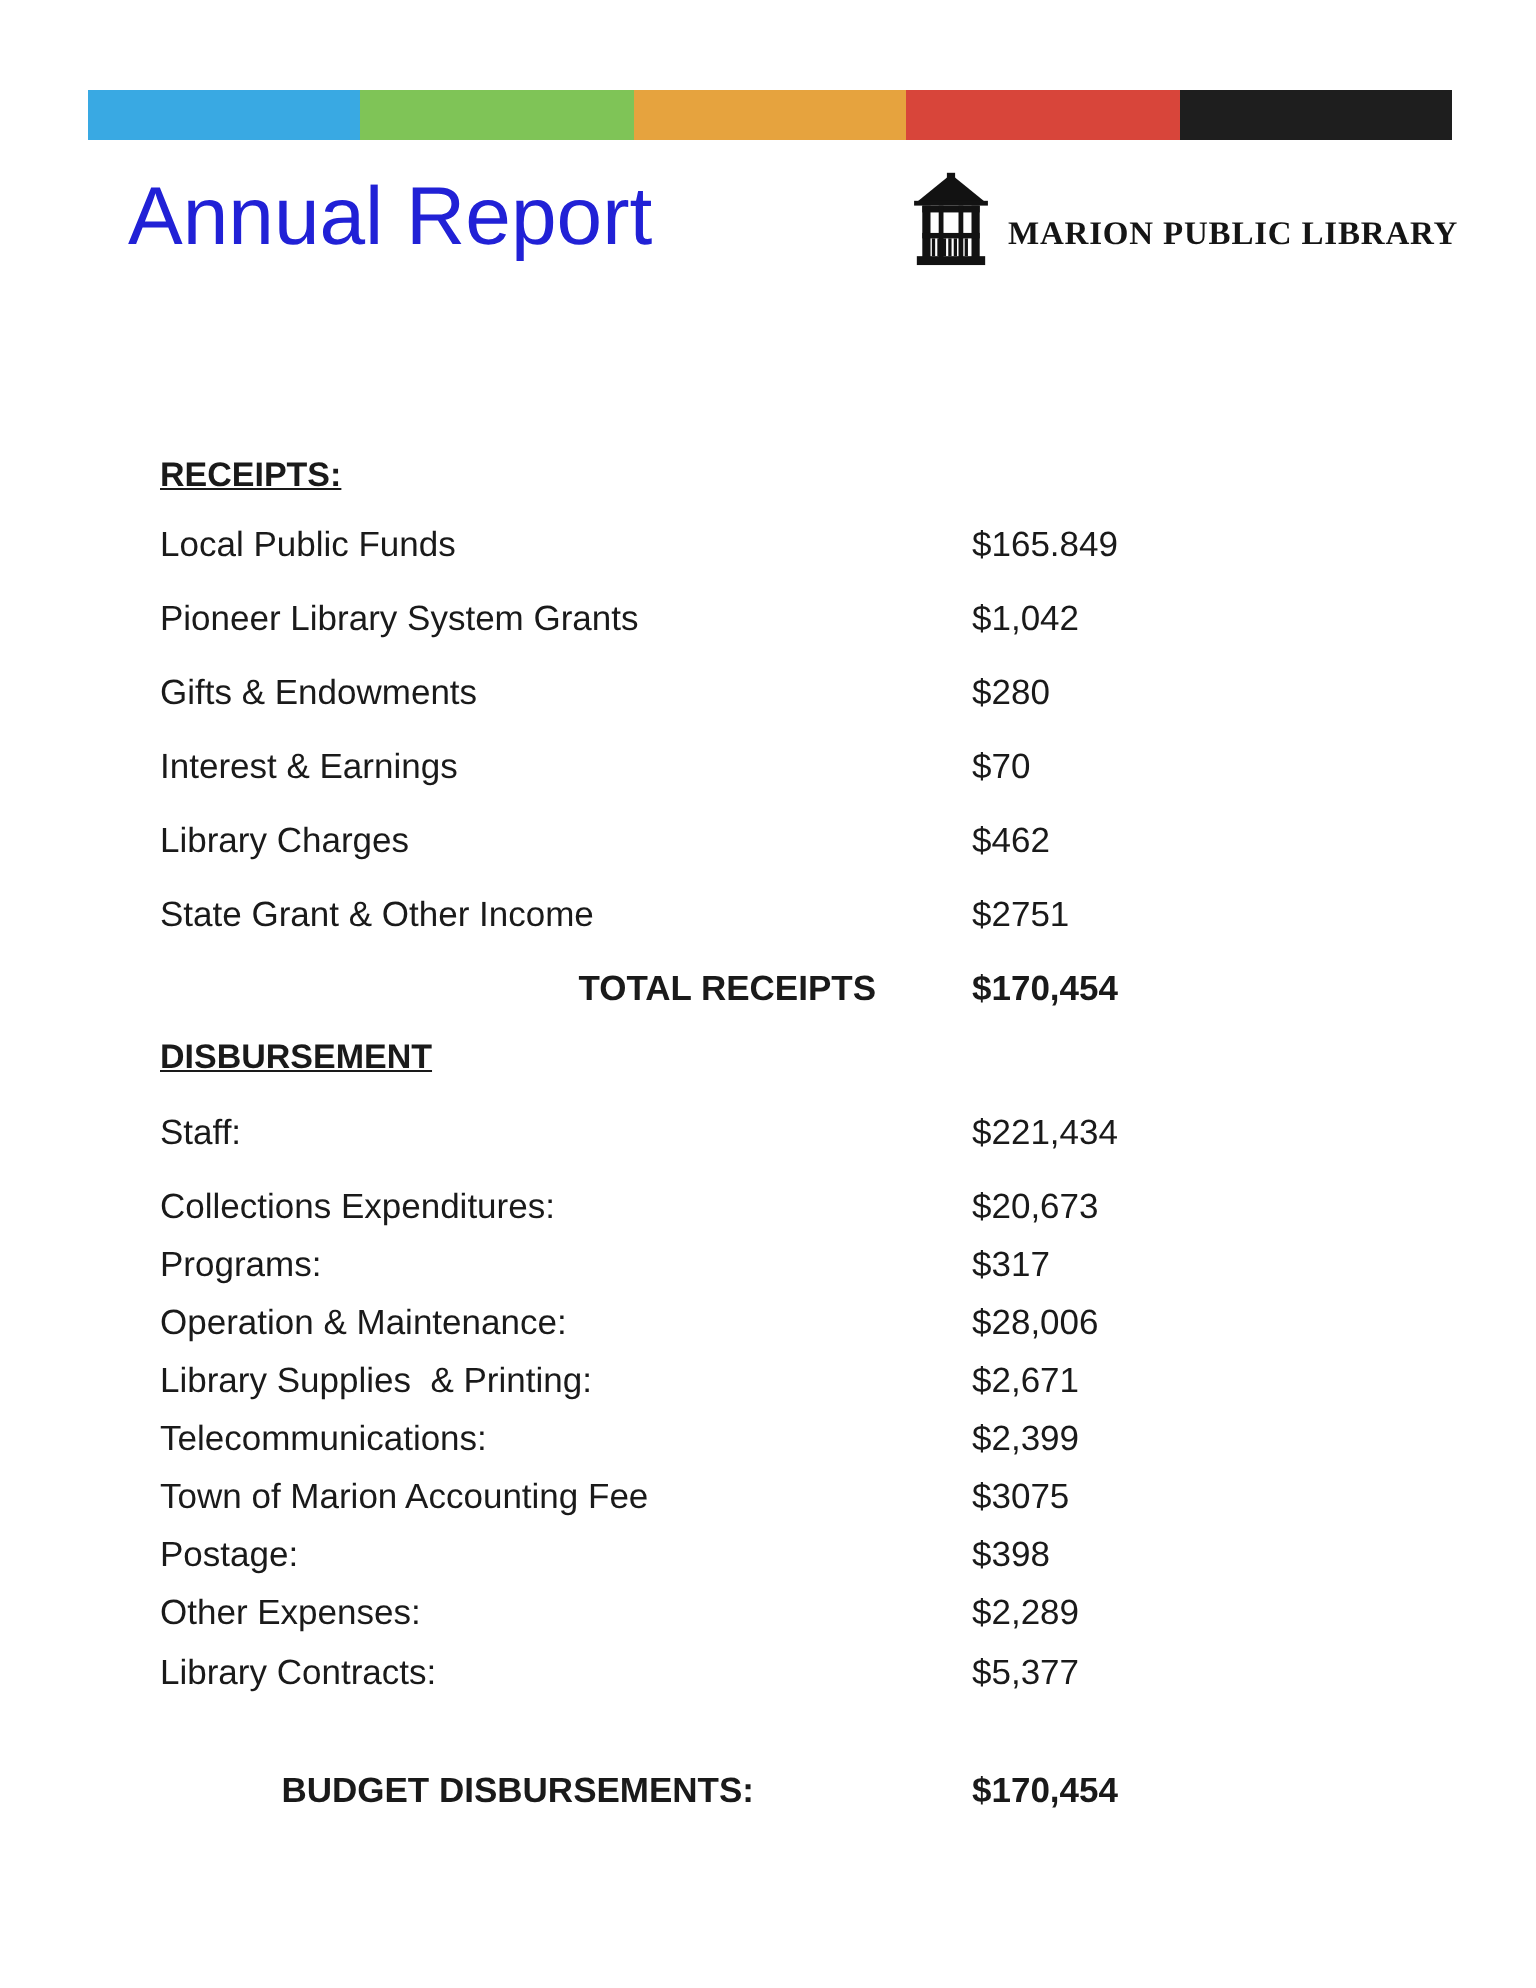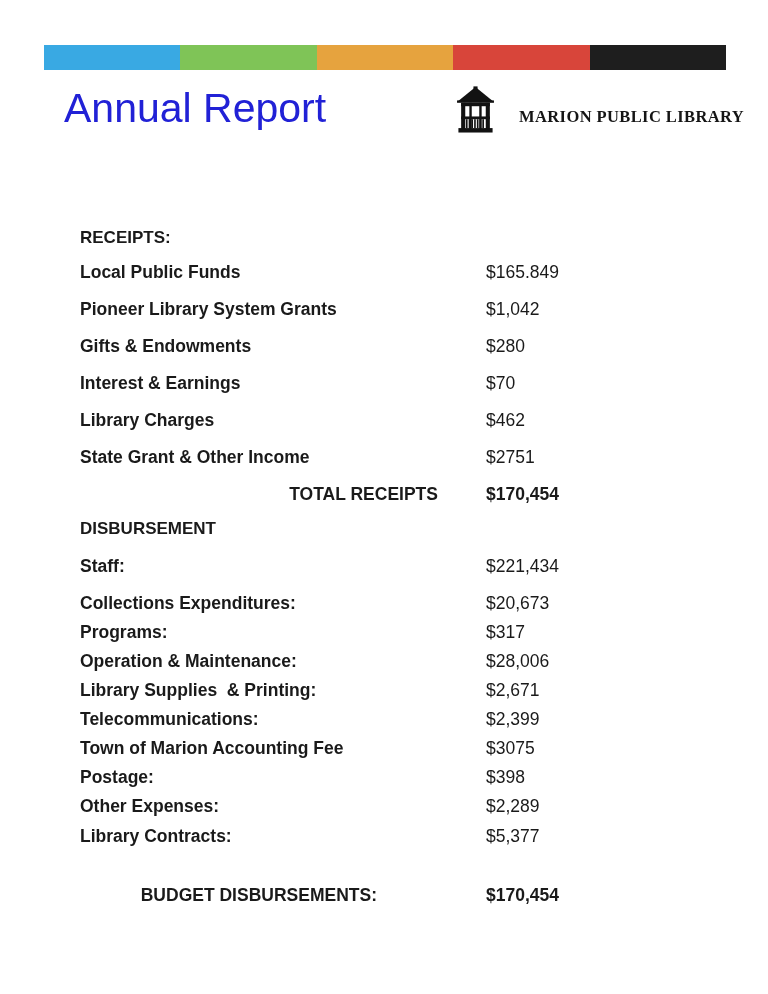--- a/index.html
+++ b/index.html
@@ -28,38 +28,38 @@
     line-height: 48px;
   }
   .logo {
     position: absolute; left: 455px; top: 86px;
     display: flex; align-items: flex-end;
   }
   .logo svg { display: block; }
   .logo-text {
     font-family: "Liberation Serif", serif;
     font-weight: 700; font-size: 16.5px; letter-spacing: 0.4px;
-    color: #151515; margin-left: 23px; margin-bottom: 9px;
+    color: #151515; margin-left: 8px; margin-bottom: 9px;
     white-space: nowrap;
   }
 
   
   .budget-title {
     position: absolute; left: 80px; top: 177px;
     font-size: 25px; font-weight: 700; line-height: 30px;
   }
   .section-heading {
     position: absolute; left: 80px;
-    font-size: 17px; font-weight: 700; line-height: 21px;
+    font-size: 17px; font-weight: 700; line-height: 21px; text-decoration: underline;
   }
   .row {
     position: absolute; left: 0; width: 768px;
     font-size: 17.5px; line-height: 22px;
   }
-  .row .lbl { position: absolute; left: 80px; white-space: pre; font-weight: bold; }
+  .row .lbl { position: absolute; left: 80px; white-space: pre; }
   .row .val { position: absolute; left: 486px; white-space: nowrap; }
   .row.total { font-weight: 700; }
   .row.total .lbl { left: 0; text-align: right; }
   .row.total-receipts .lbl { width: 438px; }
   .row.total-disb .lbl { width: 377px; }
 </style>
 </head>
 <body>
 
 <div class="page">

